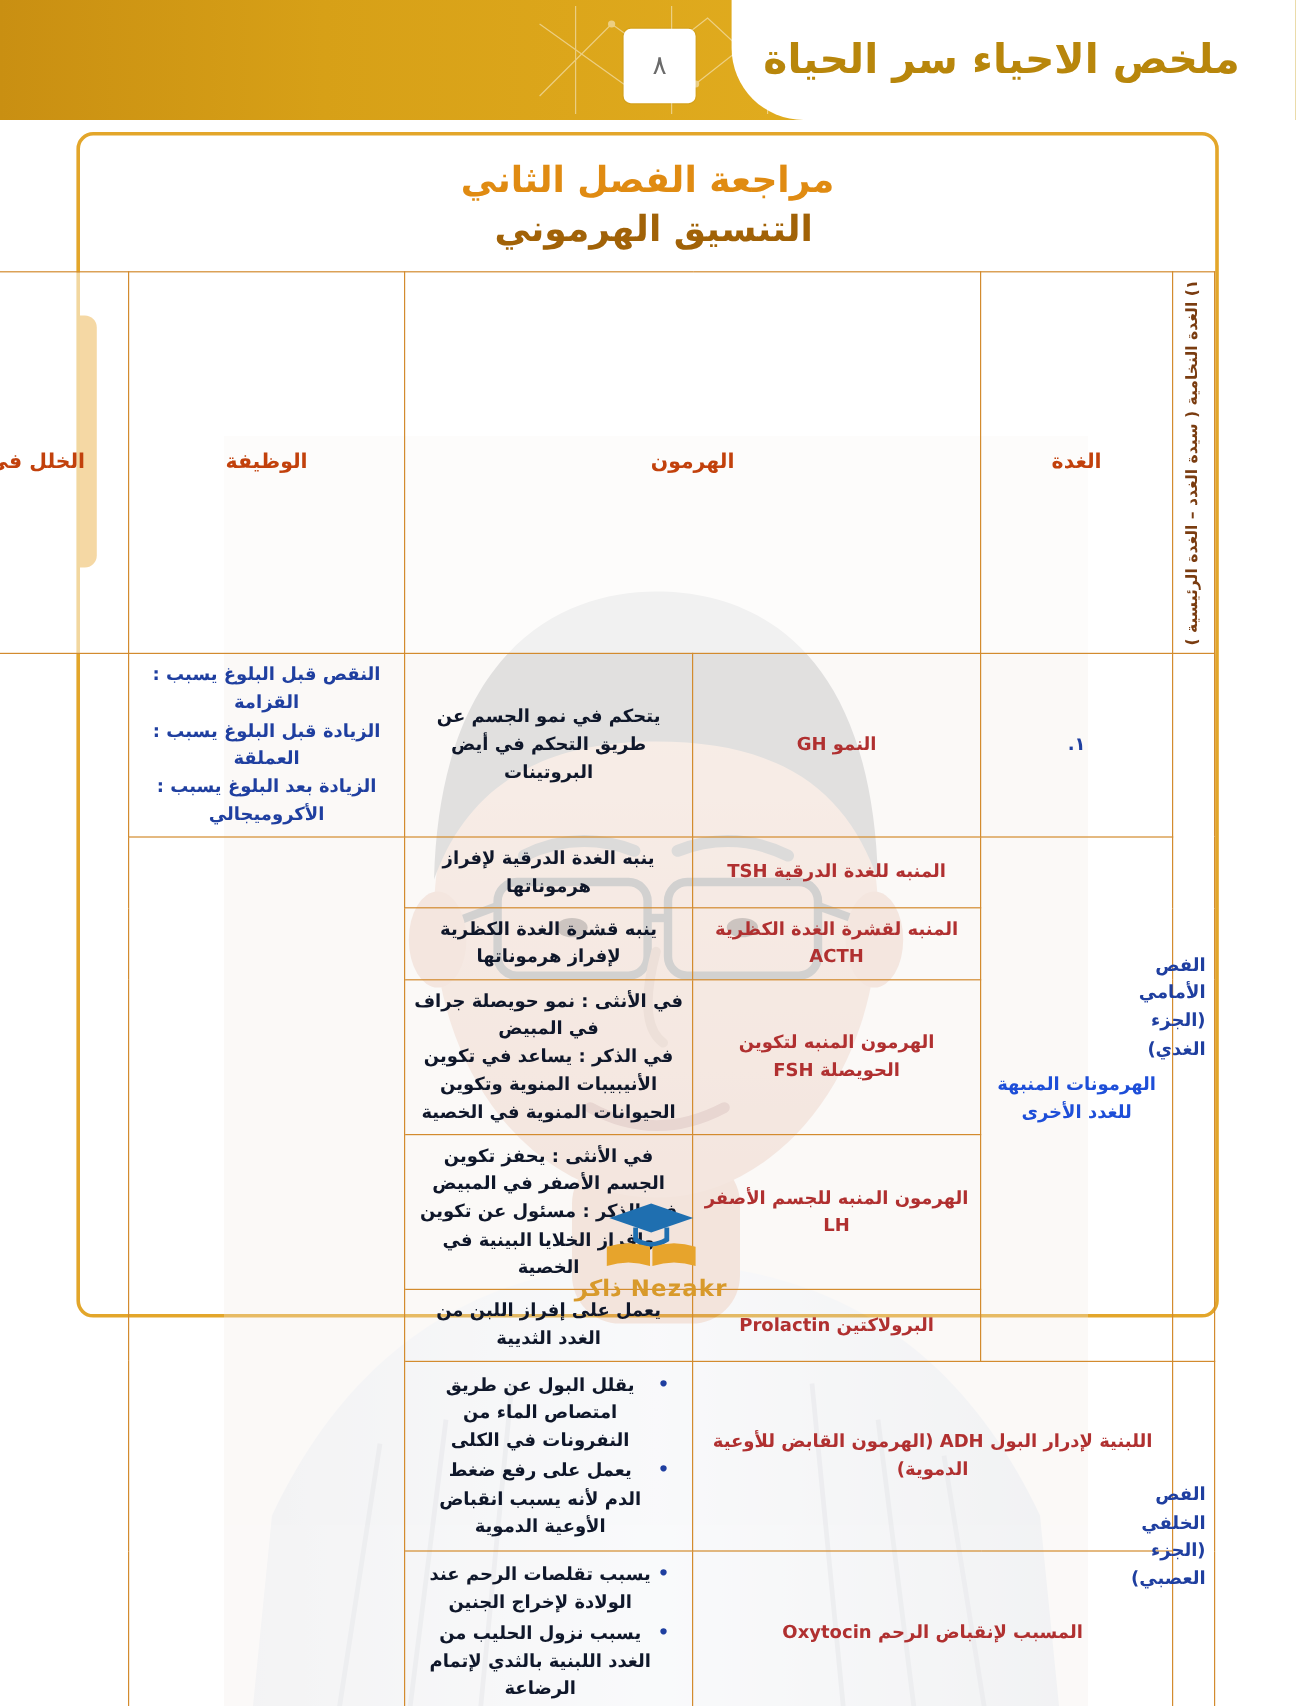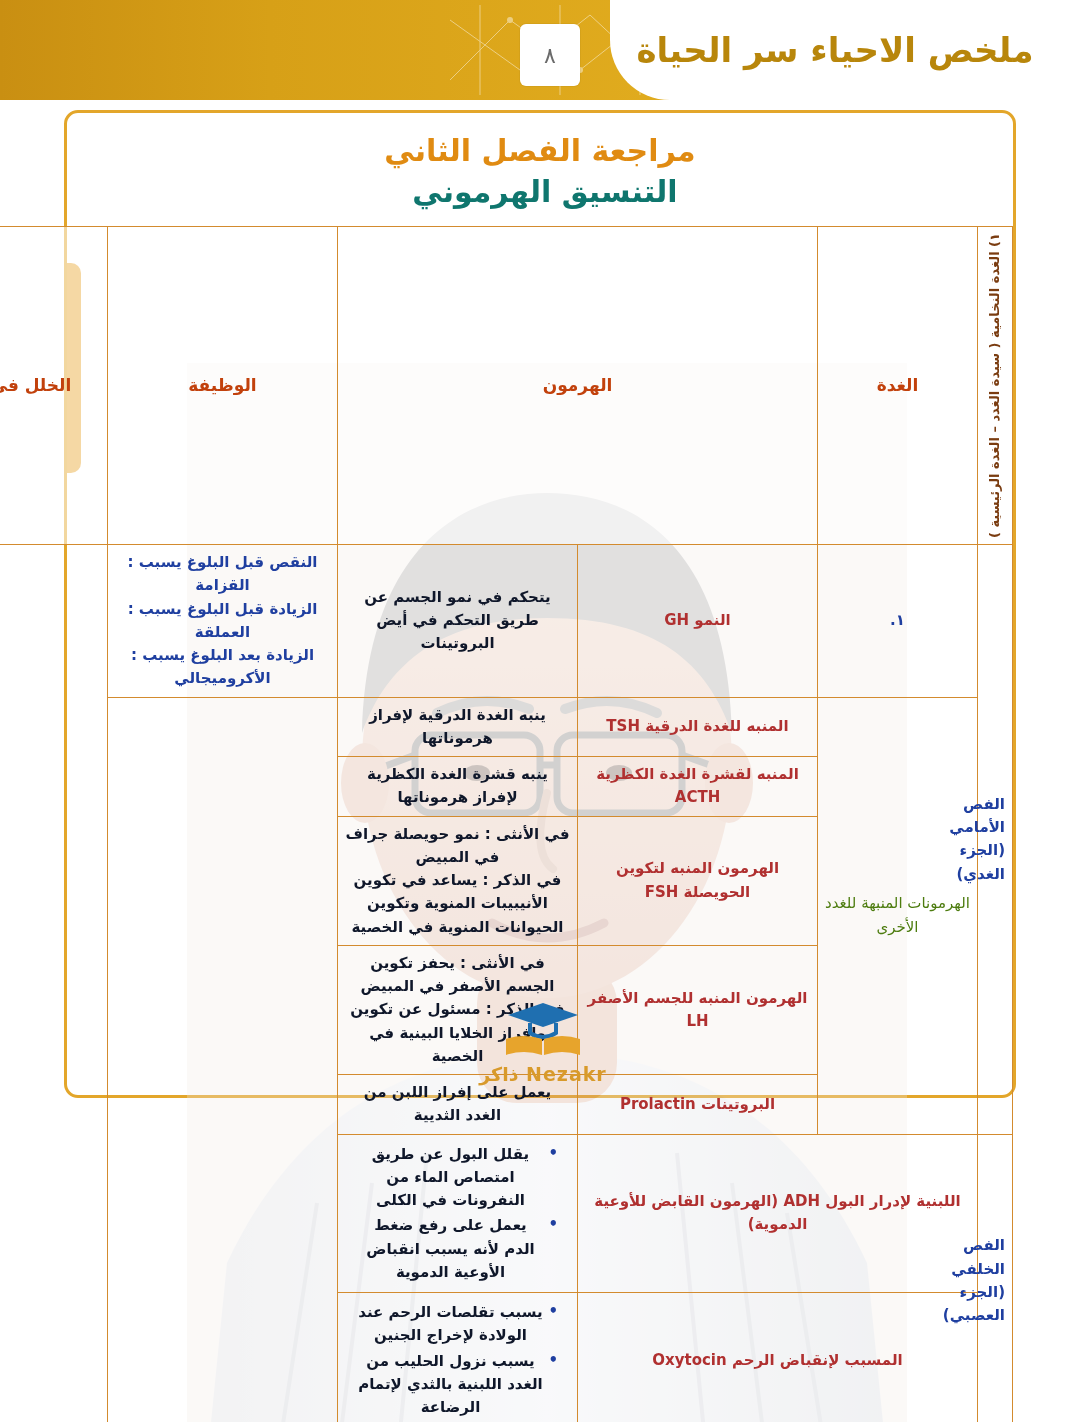--- a/index.html
+++ b/index.html
@@ -51,21 +51,21 @@
   }
   .left-tab{
     position:absolute;left:0;top:150px;width:14px;height:210px;
     background:#e9a937;border-top-right-radius:10px;border-bottom-right-radius:10px;
   }
 
   .doc-title{
     text-align:center;margin-top:18px;
     color:#e08b12;font-size:30px;font-weight:bold;line-height:1.35;
   }
-  .doc-title .l2{color:#0f766e;padding-left:10px;}
+  .doc-title .l2{color:#a16207;padding-left:10px;}
 
   
   .bg-photo{
     position:absolute;left:120px;top:250px;width:720px;height:1100px;
     opacity:.30;overflow:hidden;pointer-events:none;
   }
 
   
   table.main{
     position:relative;
@@ -91,21 +91,21 @@
   .col-hormone{width:240px;}
   .col-function{width:230px;}
   .col-defect{width:215px;}
   .col-side{width:35px;}
 
   td.gland{color:#1f3fa0;font-weight:bold;font-size:16px;}
   td.hormone{color:#b03030;font-weight:bold;font-size:15px;}
   td.func{color:#0f172a;font-weight:bold;font-size:14.5px;}
   td.defect{color:#1f3fa0;font-weight:bold;font-size:14.5px;}
   td.num{color:#1f3fa0;font-weight:bold;font-size:15px;width:60px;}
-  td.group{color:#4d7c0f;font-weight:normal;font-size:15px;}
+  td.group{color:#1d4ed8;font-weight:bold;font-size:15px;}
 
   .bullets{list-style:none;margin:0;padding:0;}
   .bullets li{position:relative;padding-right:14px;margin:2px 12px;}
   .bullets li:before{
     content:"•";position:absolute;right:0;top:-1px;color:#1f3fa0;
   }
 
   .side-cell{
     background:#f3ad3d;
     padding:0;
@@ -270,21 +270,21 @@
 في الذكر : يساعد في تكوين الأنيبيبات المنوية وتكوين الحيوانات المنوية في الخصية</td>
       </tr>
 
       <tr>
         <td class="hormone">الهرمون المنبه للجسم الأصفر LH</td>
         <td class="func" style="white-space:pre-line">في الأنثى : يحفز تكوين الجسم الأصفر في المبيض
 في الذكر : مسئول عن تكوين وافراز الخلايا البينية في الخصية</td>
       </tr>
 
       <tr>
-        <td class="hormone">البروتينات Prolactin</td>
+        <td class="hormone">البرولاكتين Prolactin</td>
         <td class="func">يعمل على إفراز اللبن من الغدد الثديية</td>
       </tr>
 
       <tr>
         <td rowspan="2" class="gland">الفص الخلفي (الجزء العصبي)</td>
         <td colspan="2" class="hormone">اللبنية لإدرار البول ADH (الهرمون القابض للأوعية الدموية)</td>
         <td class="func">
           <ul class="bullets">
             <li>يقلل البول عن طريق امتصاص الماء من النفرونات في الكلى</li>
             <li>يعمل على رفع ضغط الدم لأنه يسبب انقباض الأوعية الدموية</li>

